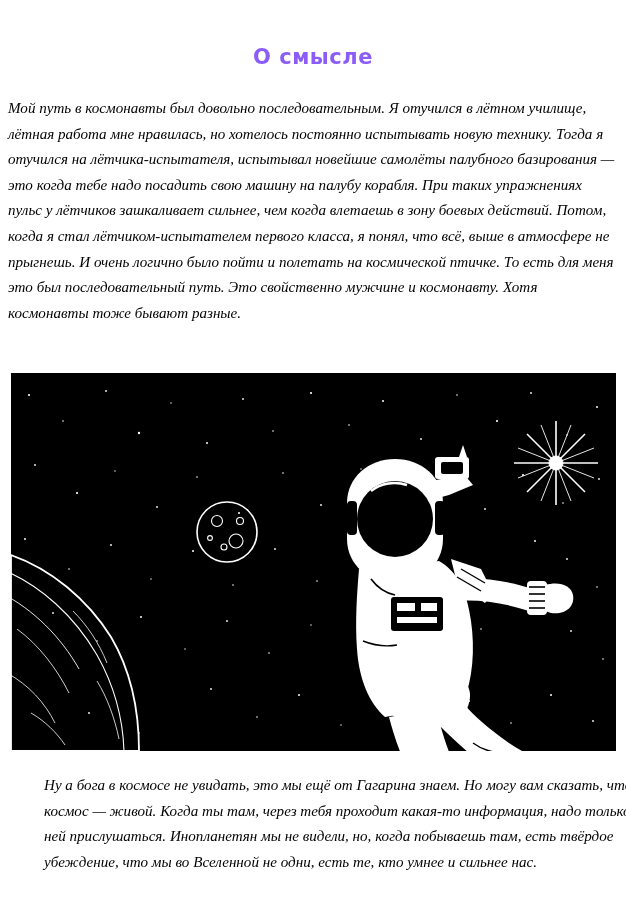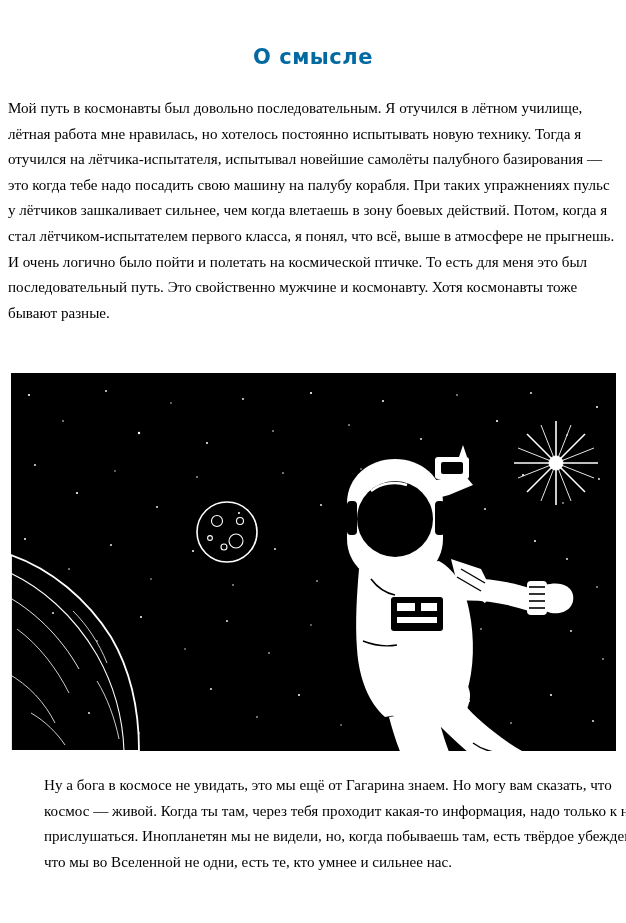--- a/index.html
+++ b/index.html
@@ -14,32 +14,33 @@
     background: #ffffff;
     overflow: hidden;
     font-family: "Liberation Serif", serif;
   }
   .title {
     text-align: center;
     font-family: "DejaVu Sans", sans-serif;
     font-size: 21px;
     font-weight: bold;
     letter-spacing: 0.5px;
-    color: #0369a1;
+    color: #8b5cf6;
     margin: 45px 0 0 0;
     padding: 0;
     line-height: 1.2;
   }
   .body-text {
     margin: 0;
     padding: 0;
     color: #000000;
     font-size: 15.1px;
     line-height: 25.6px;
     text-align: left;
+    font-style: italic;
   }
   .para-top {
     position: absolute;
     left: 8px;
     top: 96px;
     width: 610px;
   }
   .figure {
     position: absolute;
     left: 11px;

